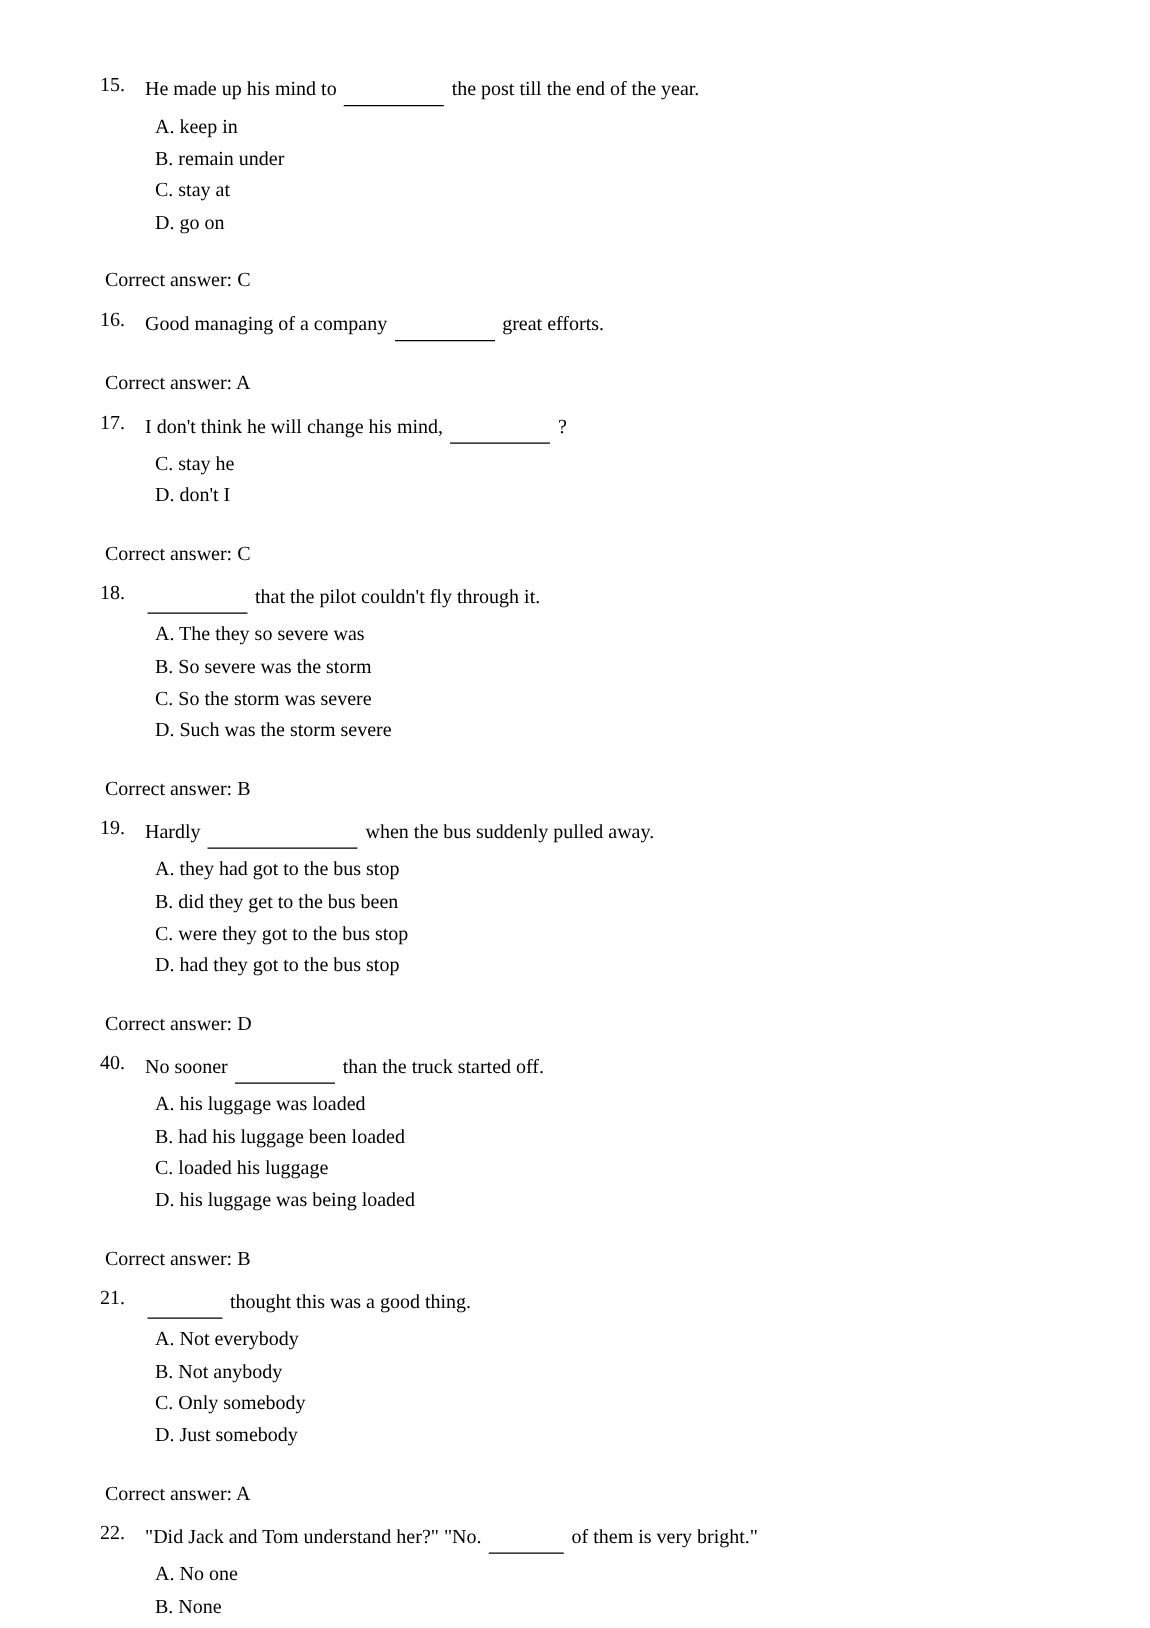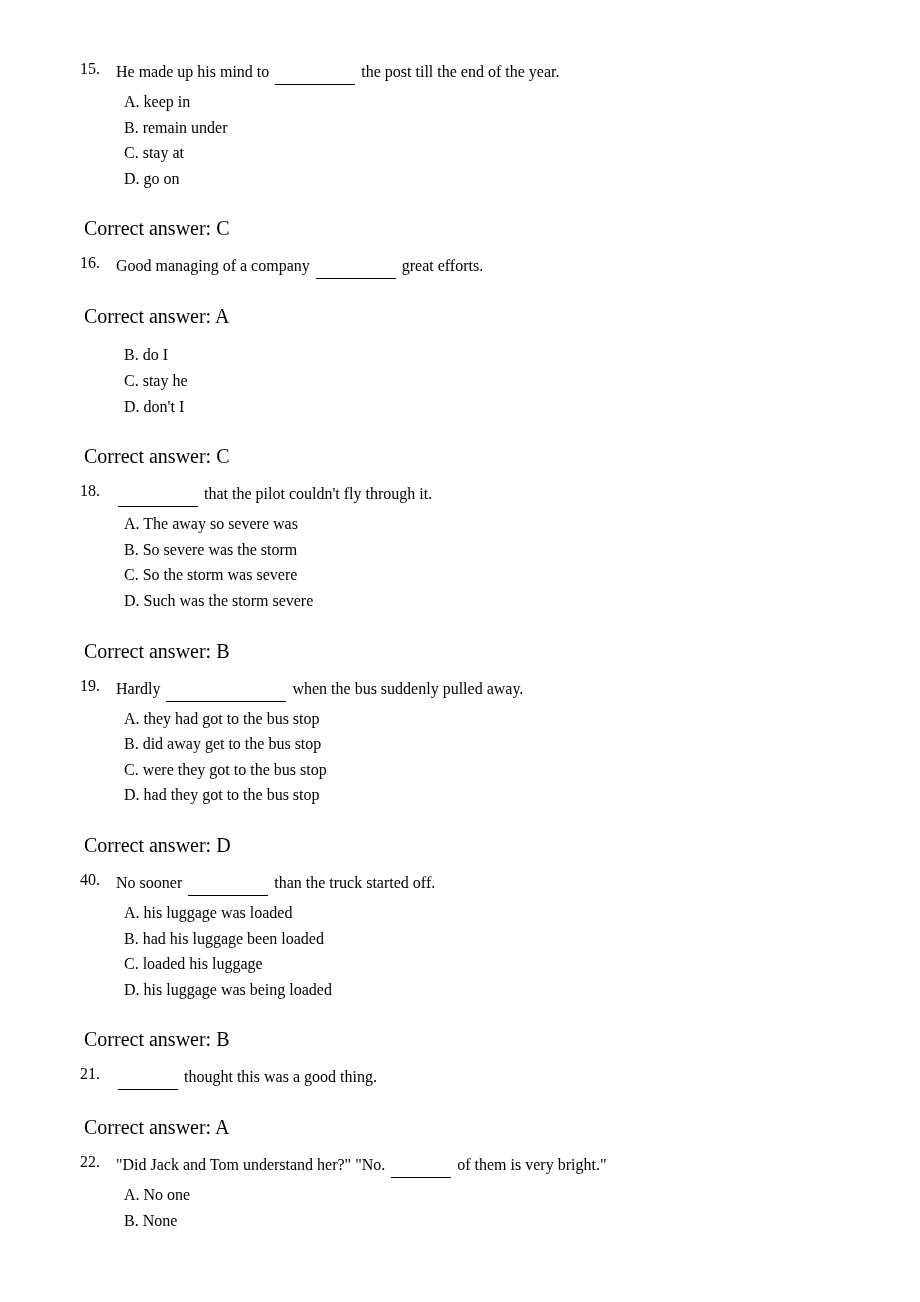--- a/index.html
+++ b/index.html
@@ -36,21 +36,21 @@
     .options {
       margin-left: 40px;
       margin-bottom: 2px;
     }
     .option-line {
       font-size: 16px;
       line-height: 1.6;
       margin-left: 4px;
     }
     .correct-answer {
-      font-size: 20px;
+      font-size: 16px;
       line-height: 1.6;
       margin-left: 4px;
       margin-bottom: 8px;
       margin-top: 21px;
     }
     .blank {
       display: inline-block;
       border-bottom: 1px solid #000;
       min-width: 80px;
       margin: 0 2px;
@@ -80,48 +80,51 @@
       <div class="correct-answer">Correct answer: C</div>
     </div>
     <div class="question-block">
       <div class="question-line">
         <span class="question-number">16.</span>
         <span class="question-text">Good managing of a company <span class="blank">&nbsp;&nbsp;&nbsp;&nbsp;&nbsp;&nbsp;&nbsp;&nbsp;</span> great efforts.</span>
       </div>
       <div class="correct-answer">Correct answer: A</div>
     </div>
     <div class="question-block">
+      <div class="question-line">
+        <span class="question-number">17.</span>
+        <span class="question-text">I don't think he will change his mind, <span class="blank">&nbsp;&nbsp;&nbsp;&nbsp;&nbsp;&nbsp;&nbsp;&nbsp;</span> ?</span>
+      </div>
       <div class="options">
-        <div class="option-line">B. do I</div>
         <div class="option-line">C. stay he</div>
         <div class="option-line">D. don't I</div>
       </div>
       <div class="correct-answer">Correct answer: C</div>
     </div>
     <div class="question-block">
       <div class="question-line">
         <span class="question-number">18.</span>
         <span class="question-text"><span class="blank">&nbsp;&nbsp;&nbsp;&nbsp;&nbsp;&nbsp;&nbsp;&nbsp;</span> that the pilot couldn't fly through it.</span>
       </div>
       <div class="options">
-        <div class="option-line">A. The away so severe was</div>
+        <div class="option-line">A. The they so severe was</div>
         <div class="option-line">B. So severe was the storm</div>
         <div class="option-line">C. So the storm was severe</div>
         <div class="option-line">D. Such was the storm severe</div>
       </div>
       <div class="correct-answer">Correct answer: B</div>
     </div>
     <div class="question-block">
       <div class="question-line">
         <span class="question-number">19.</span>
         <span class="question-text">Hardly <span class="blank blank-long">&nbsp;&nbsp;&nbsp;&nbsp;&nbsp;&nbsp;&nbsp;&nbsp;</span> when the bus suddenly pulled away.</span>
       </div>
       <div class="options">
         <div class="option-line">A. they had got to the bus stop</div>
-        <div class="option-line">B. did away get to the bus stop</div>
+        <div class="option-line">B. did they get to the bus been</div>
         <div class="option-line">C. were they got to the bus stop</div>
         <div class="option-line">D. had they got to the bus stop</div>
       </div>
       <div class="correct-answer">Correct answer: D</div>
     </div>
     <div class="question-block">
       <div class="question-line">
         <span class="question-number">40.</span>
         <span class="question-text">No sooner <span class="blank">&nbsp;&nbsp;&nbsp;&nbsp;&nbsp;&nbsp;&nbsp;&nbsp;</span> than the truck started off.</span>
       </div>
@@ -131,20 +134,26 @@
         <div class="option-line">C. loaded his luggage</div>
         <div class="option-line">D. his luggage was being loaded</div>
       </div>
       <div class="correct-answer">Correct answer: B</div>
     </div>
     <div class="question-block">
       <div class="question-line">
         <span class="question-number">21.</span>
         <span class="question-text"><span class="blank blank-short">&nbsp;&nbsp;&nbsp;&nbsp;&nbsp;&nbsp;&nbsp;&nbsp;</span> thought this was a good thing.</span>
       </div>
+      <div class="options">
+        <div class="option-line">A. Not everybody</div>
+        <div class="option-line">B. Not anybody</div>
+        <div class="option-line">C. Only somebody</div>
+        <div class="option-line">D. Just somebody</div>
+      </div>
       <div class="correct-answer">Correct answer: A</div>
     </div>
     <div class="question-block">
       <div class="question-line">
         <span class="question-number">22.</span>
         <span class="question-text">"Did Jack and Tom understand her?" "No. <span class="blank blank-short">&nbsp;&nbsp;&nbsp;&nbsp;&nbsp;&nbsp;&nbsp;&nbsp;</span> of them is very bright."</span>
       </div>
       <div class="options">
         <div class="option-line">A. No one</div>
         <div class="option-line">B. None</div>

